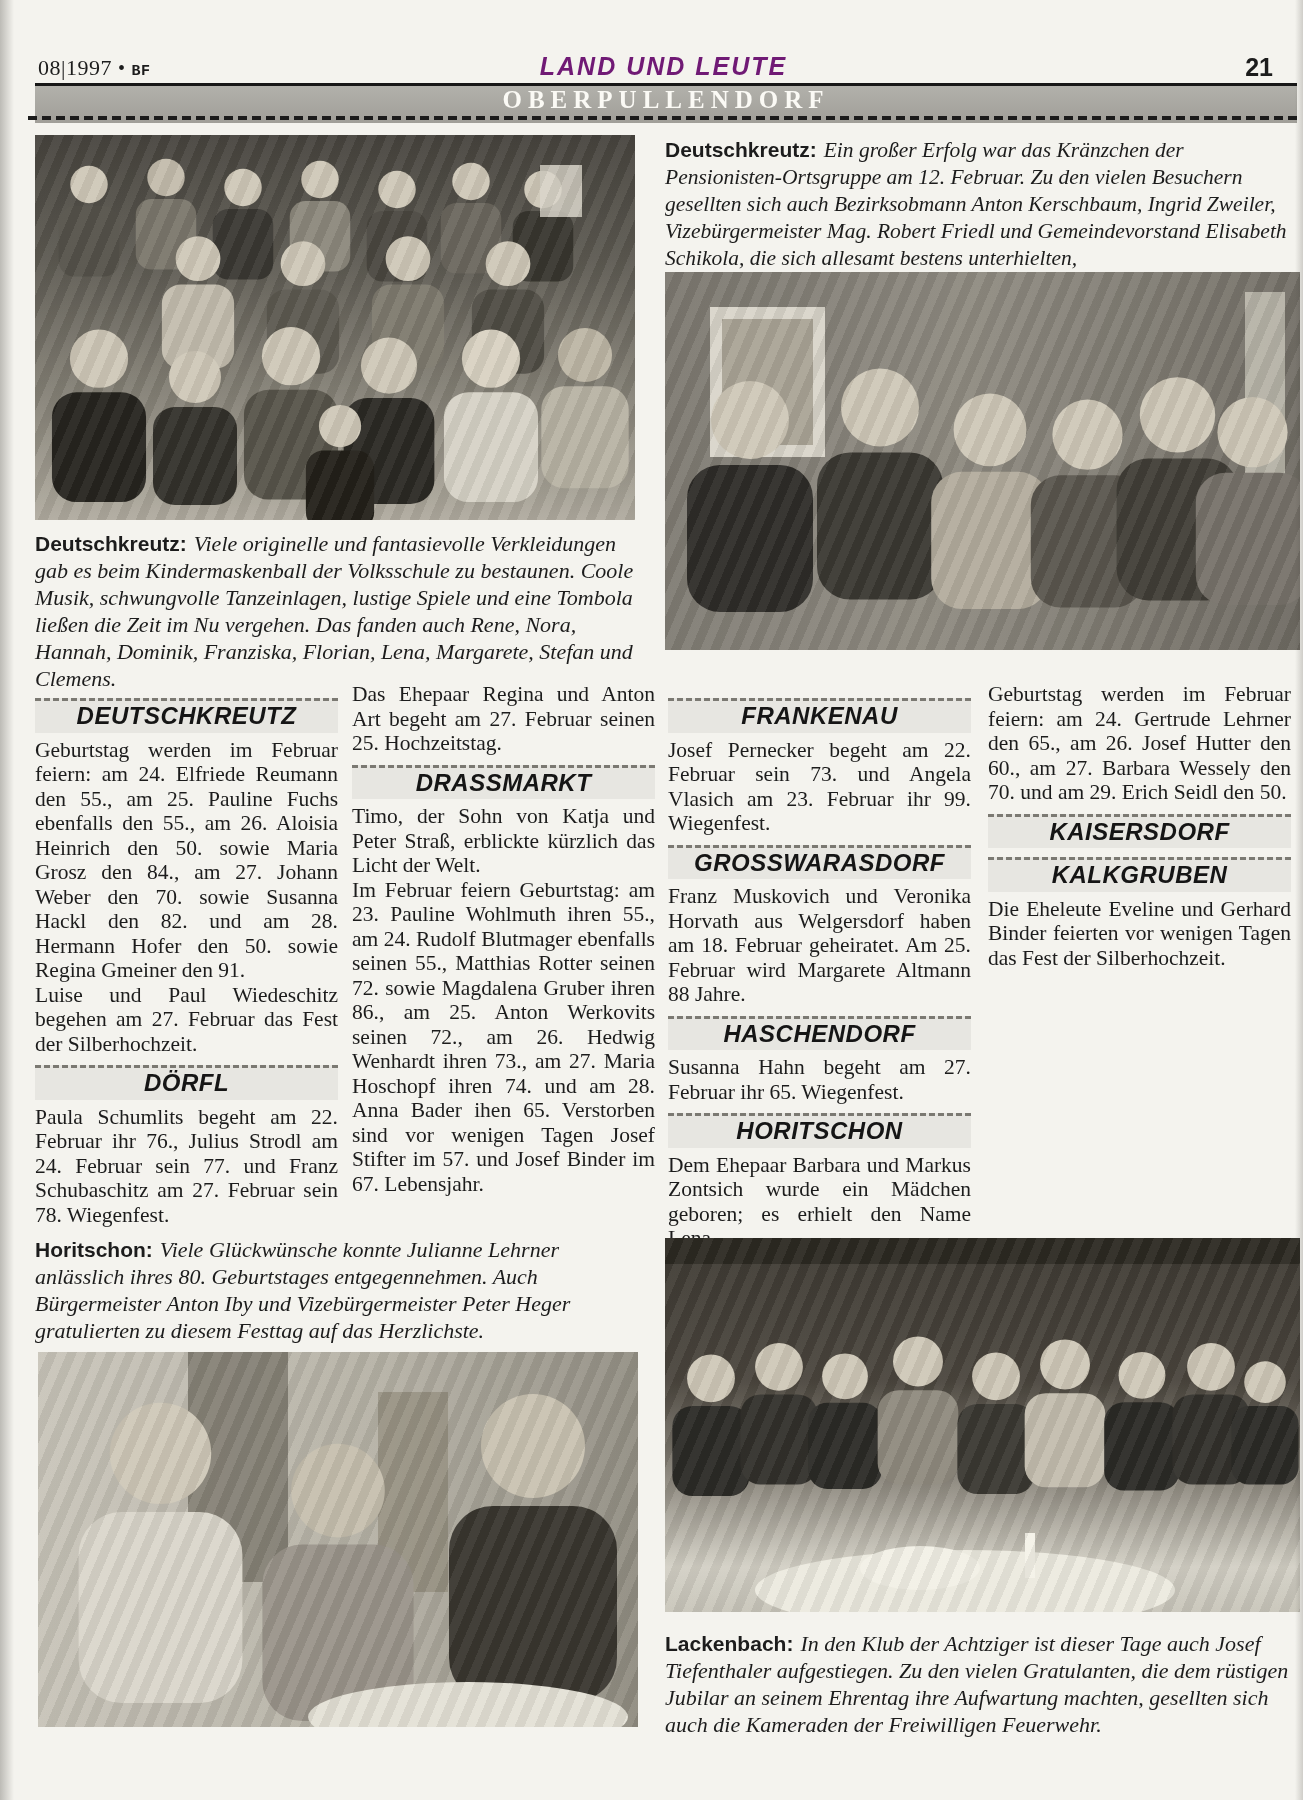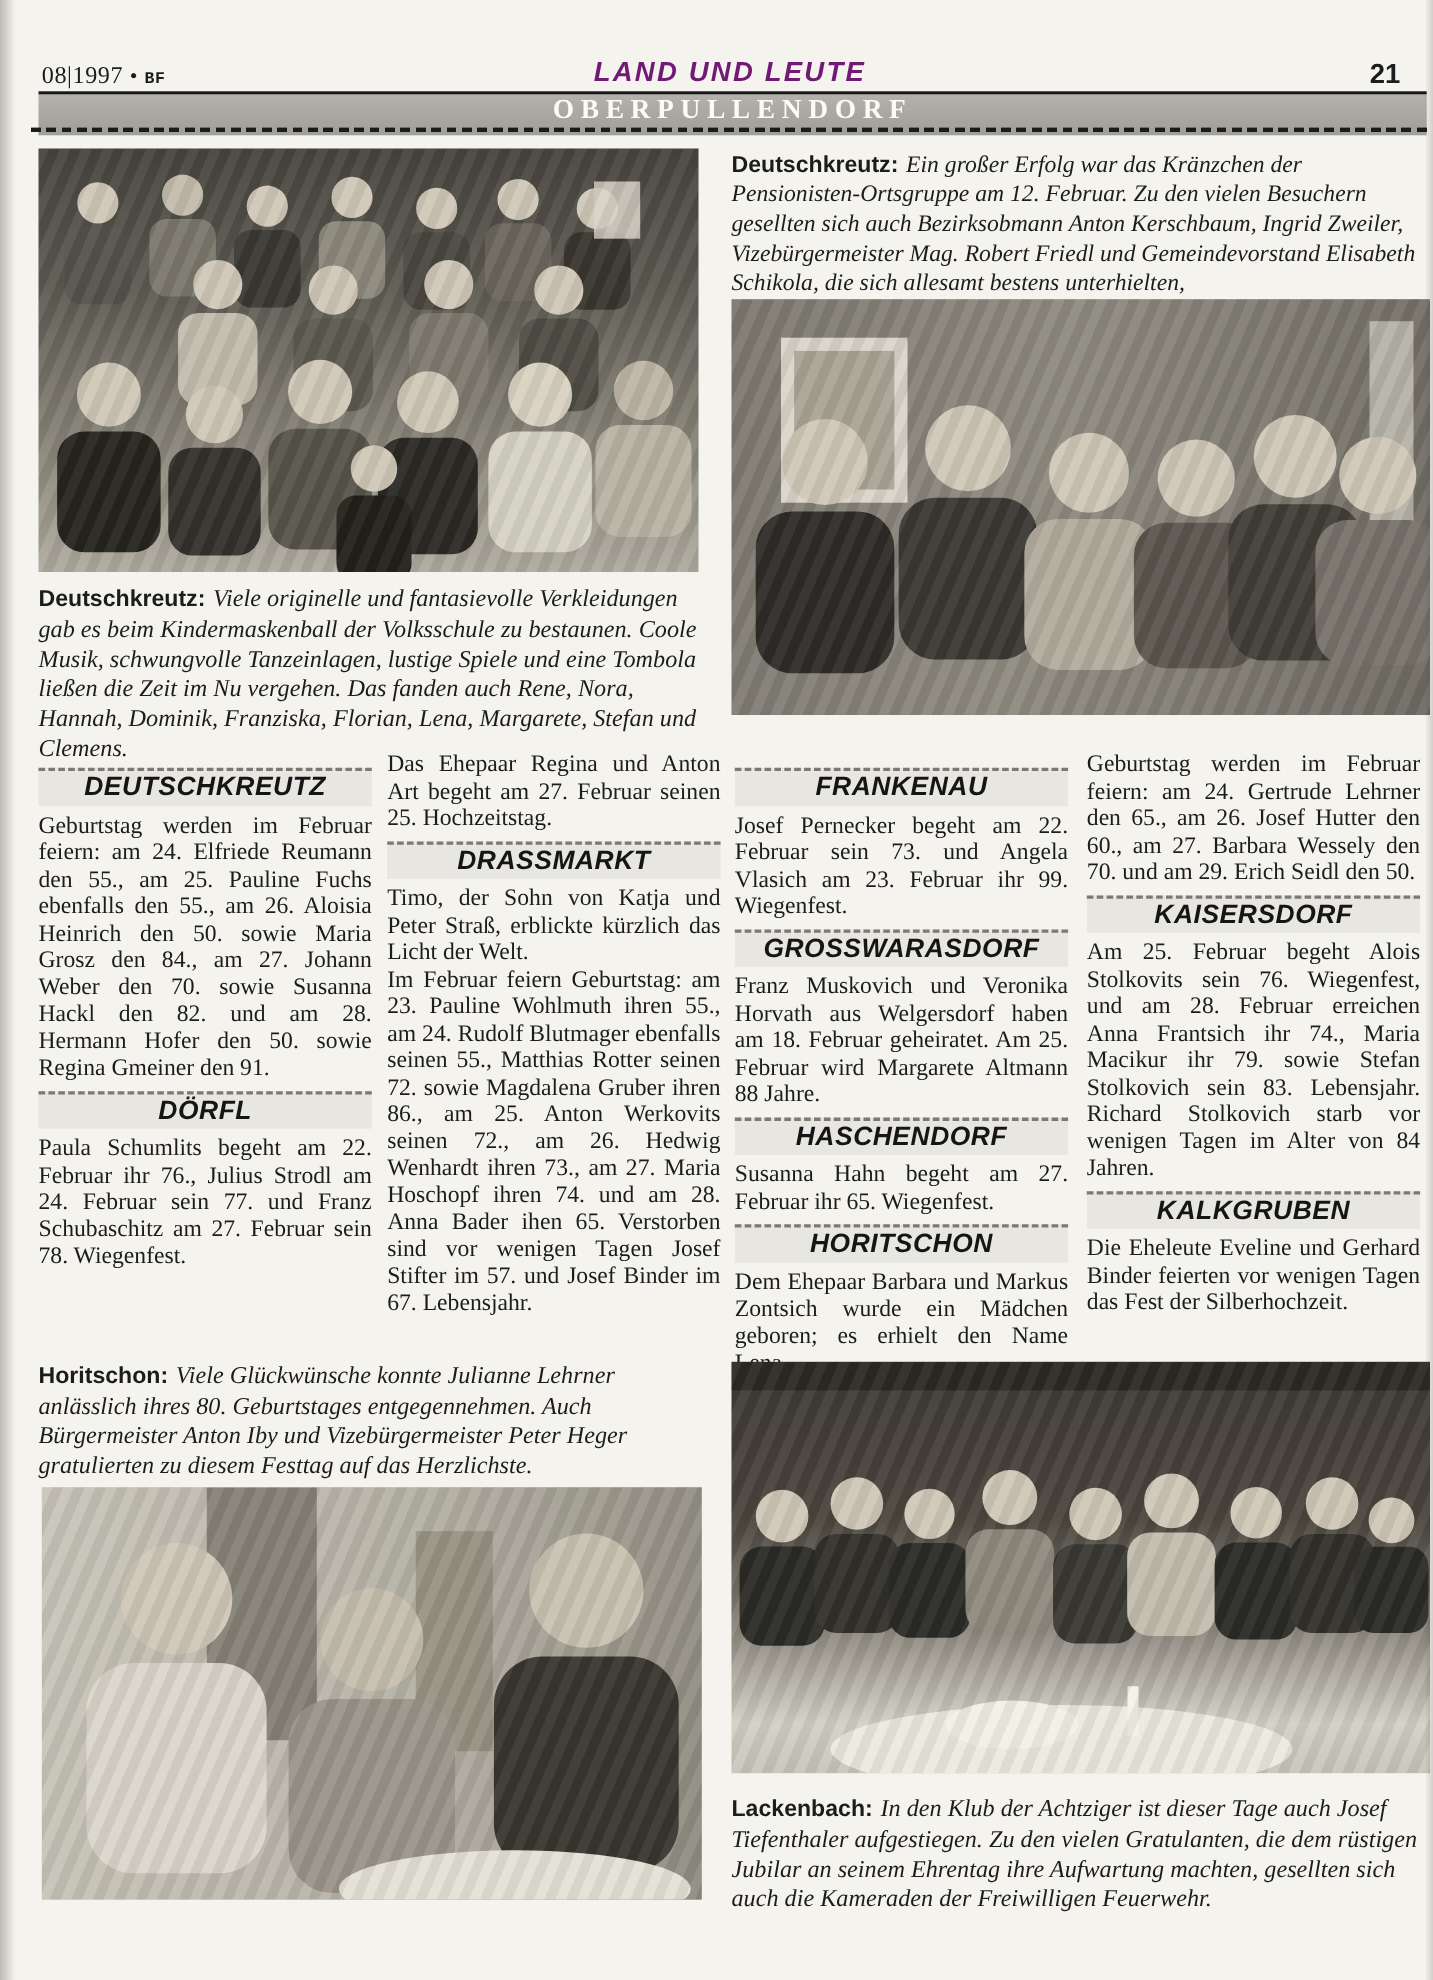--- a/index.html
+++ b/index.html
@@ -130,20 +130,21 @@
       <use href="#person" x="440" y="45" width="145" height="335" style="--torso:#413e37"></use>
       <use href="#person" x="520" y="70" width="135" height="310" style="--torso:#77726a"></use>
     </svg>
     <div class="grain"></div>
   </div>
 
   <div class="col" id="col1">
     <section class="sec">
       <h3 class="town">DEUTSCHKREUTZ</h3>
       <p>Geburtstag werden im Februar feiern: am 24. Elfriede Reumann den 55., am 25. Pauline Fuchs ebenfalls den 55., am 26. Aloisia Heinrich den 50. sowie Maria Grosz den 84., am 27. Johann Weber den 70. sowie Susanna Hackl den 82. und am 28. Hermann Hofer den 50. sowie Regina Gmeiner den 91.</p>
+      <p>Luise und Paul Wiedeschitz begehen am 27. Februar das Fest der Silberhochzeit.</p>
     </section>
     <section class="sec">
       <h3 class="town">DÖRFL</h3>
       <p>Paula Schumlits begeht am 22. Februar ihr 76., Julius Strodl am 24. Februar sein 77. und Franz Schubaschitz am 27. Februar sein 78. Wiegenfest.</p>
     </section>
   </div>
 
   <div class="col" id="col2">
     <section class="sec">
       <p>Das Ehepaar Regina und Anton Art begeht am 27. Februar seinen 25. Hochzeitstag.</p>
@@ -173,21 +174,20 @@
       <p>Dem Ehepaar Barbara und Markus Zontsich wurde ein Mädchen geboren; es erhielt den Name Lena.</p>
     </section>
   </div>
 
   <div class="col" id="col4">
     <section class="sec">
       <p>Geburtstag werden im Februar feiern: am 24. Gertrude Lehrner den 65., am 26. Josef Hutter den 60., am 27. Barbara Wessely den 70. und am 29. Erich Seidl den 50.</p>
     </section>
     <section class="sec">
       <h3 class="town">KAISERSDORF</h3>
-      <p>Am 25. Februar begeht Alois Stolkovits sein 76. Wiegenfest, und am 28. Februar erreichen Anna Frantsich ihr 74., Maria Macikur ihr 79. sowie Stefan Stolkovich sein 83. Lebensjahr. Richard Stolkovich starb vor wenigen Tagen im Alter von 84 Jahren.</p>
     </section>
     <section class="sec">
       <h3 class="town">KALKGRUBEN</h3>
       <p>Die Eheleute Eveline und Gerhard Binder feierten vor wenigen Tagen das Fest der Silberhochzeit.</p>
     </section>
   </div>
 
   <div class="caption" id="cap-horitschon">
     <span class="cap-label">Horitschon:</span><span>Viele Glückwünsche konnte Julianne Lehrner anlässlich ihres 80. Geburtstages entgegennehmen. Auch Bürgermeister Anton Iby und Vizebürgermeister Peter Heger gratulierten zu diesem Festtag auf das Herzlichste.</span>
   </div>

